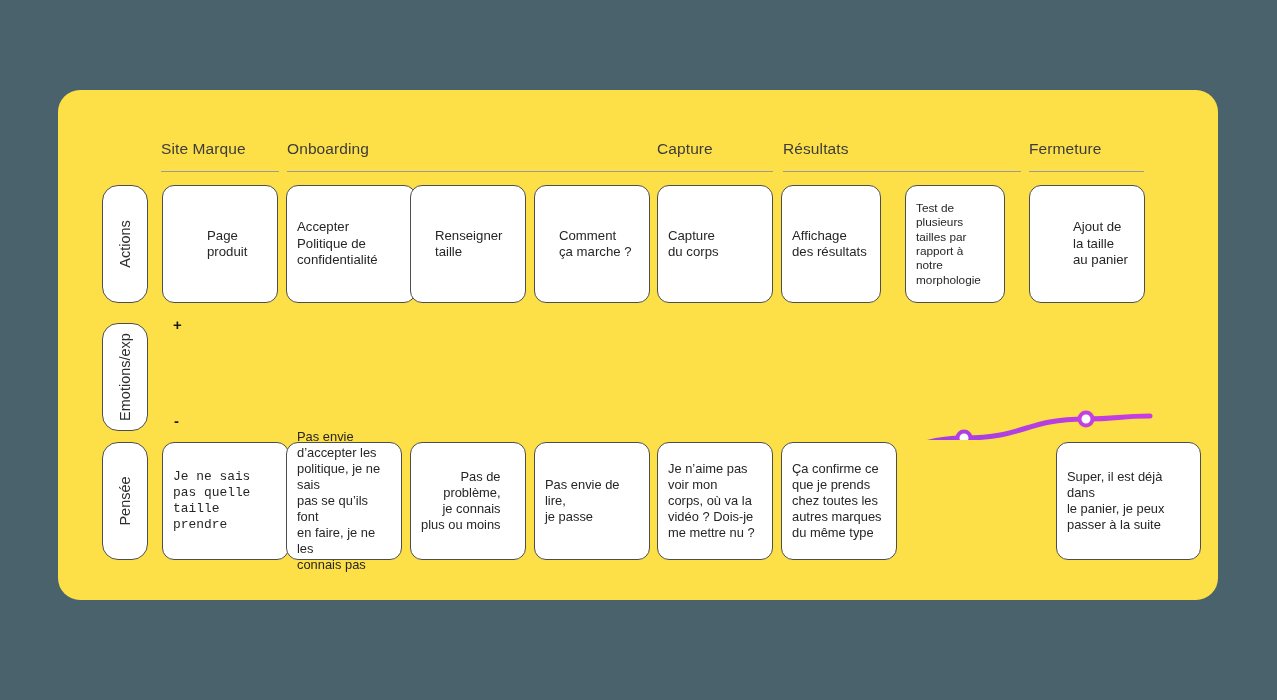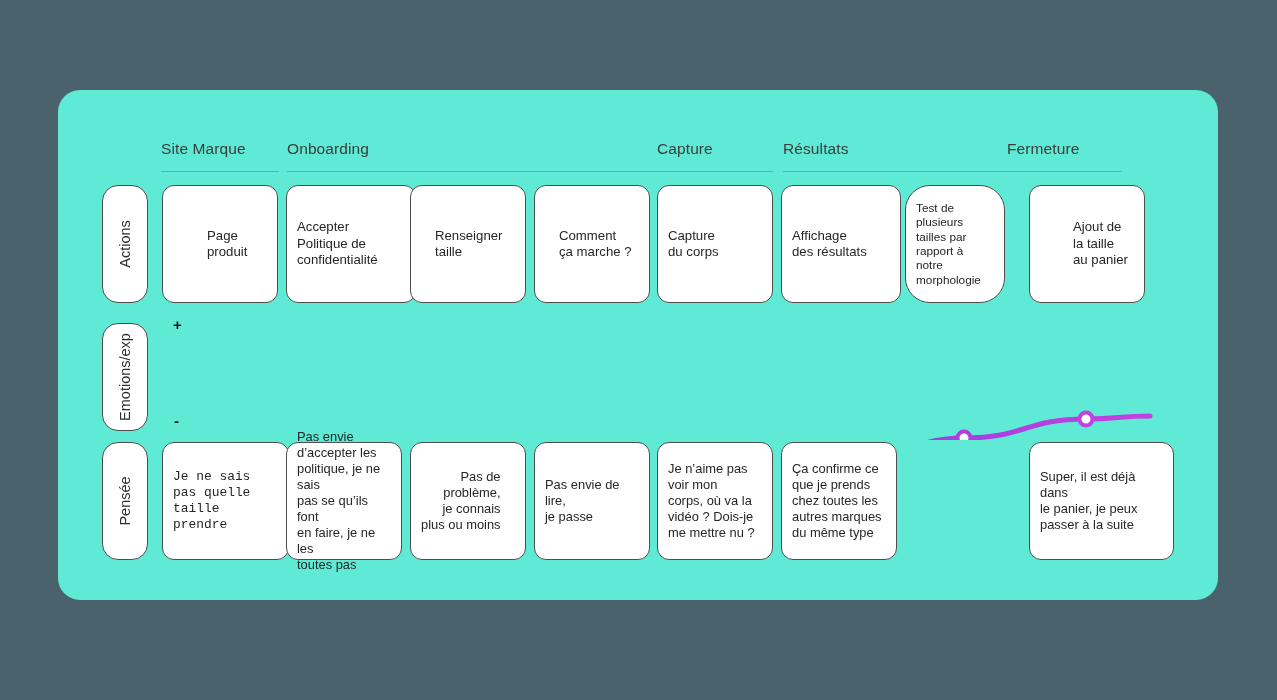--- a/index.html
+++ b/index.html
@@ -18,21 +18,21 @@
     height: 700px;
   }
 
   
   #card {
     position: absolute;
     left: 58px;
     top: 90px;
     width: 1160px;
     height: 510px;
-    background: #5eead4;
+    background: #fde047;
     border-radius: 22px;
   }
 
   
   .phase {
     position: absolute;
     top: 50px;
     height: 32px;
   }
   .phase-label {
@@ -133,21 +133,21 @@
       <div class="phase-rule" style="width:486px;"></div>
     </div>
     <div class="phase" style="left:599px;">
       <div class="phase-label">Capture</div>
       <div class="phase-rule" style="width:114px;"></div>
     </div>
     <div class="phase" style="left:725px;">
       <div class="phase-label">Résultats</div>
       <div class="phase-rule" style="width:238px;"></div>
     </div>
-    <div class="phase" style="left:949px;">
+    <div class="phase" style="left:971px;">
       <div class="phase-label">Fermeture</div>
       <div class="phase-rule" style="width:115px;"></div>
     </div>
 
     <div class="row-pill" id="actions-pill">
       <span>Actions</span>
     </div>
 
     <div class="box action-box" style="left:104px;width:116px;padding-left:44px;">
       <div class="box-text" style="white-space: pre-line;">Page produit</div>
@@ -162,25 +162,25 @@
 taille</div>
     </div>
     <div class="box action-box" style="left:476px;width:116px;padding-left:24px;">
       <div class="box-text" style="white-space: pre-line;">Comment
 ça marche ?</div>
     </div>
     <div class="box action-box" style="left:599px;width:116px;">
       <div class="box-text" style="white-space: pre-line;">Capture
 du corps</div>
     </div>
-    <div class="box action-box" style="left:723px;width:120px;">
+    <div class="box action-box" style="left:723px;width:100px;">
       <div class="box-text" style="white-space: pre-line;">Affichage
 des résultats</div>
     </div>
-    <div class="box action-box small-text" style="left:847px;width:100px;border-radius:25px;">
+    <div class="box action-box small-text" style="left:847px;width:100px;">
       <div class="box-text" style="white-space: pre-line;">Test de plusieurs
 tailles par rapport à
 notre morphologie</div>
     </div>
     <div class="box action-box" style="left:971px;width:116px;padding-left:43px;">
       <div class="box-text" style="white-space: pre-line;">Ajout de la taille
 au panier</div>
     </div>
 
     <div class="row-pill" id="emotions-pill">
@@ -220,21 +220,21 @@
       <div class="box-text" style="white-space: pre-line;">Je ne sais
 pas quelle
 taille prendre</div>
     </div>
     <div class="box thought-box thought" style="left:228px;width:116px;">
       <div class="box-text" style="white-space: pre-line;">Pas envie
 d’accepter les
 politique, je ne sais
 pas se qu’ils font
 en faire, je ne les
-toutes pas</div>
+connais pas</div>
     </div>
     <div class="box thought-box thought" style="left:352px;width:116px;text-align:right;">
       <div class="box-text" style="white-space: pre-line;">Pas de
 problème,
 je connais
 plus ou moins</div>
     </div>
     <div class="box thought-box thought" style="left:476px;width:116px;">
       <div class="box-text" style="white-space: pre-line;">Pas envie de lire,
 je passe</div>
@@ -246,20 +246,20 @@
 vidéo ? Dois-je
 me mettre nu ?</div>
     </div>
     <div class="box thought-box thought" style="left:723px;width:116px;">
       <div class="box-text" style="white-space: pre-line;">Ça confirme ce
 que je prends
 chez toutes les
 autres marques
 du même type</div>
     </div>
-    <div class="box thought-box thought" style="left:971px;width:145px;">
+    <div class="box thought-box thought" style="left:998px;width:145px;">
       <div class="box-text" style="white-space: pre-line;">Super, il est déjà dans
 le panier, je peux
 passer à la suite</div>
     </div>
 
   </div>
 </div>
 
 </body></html>

